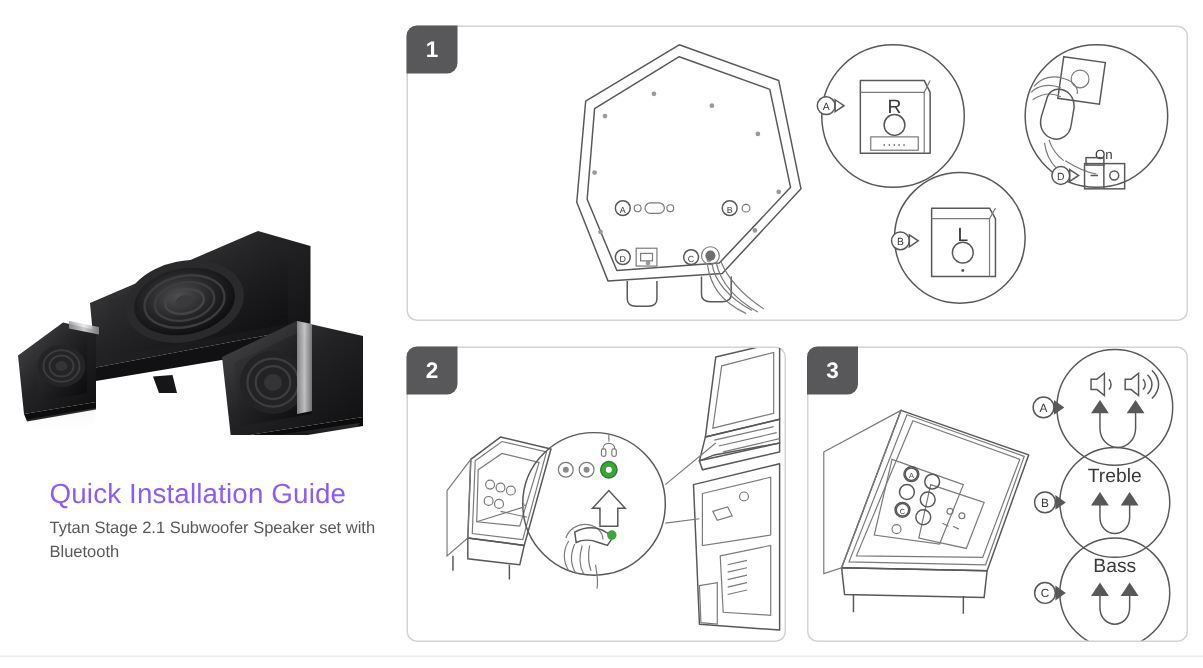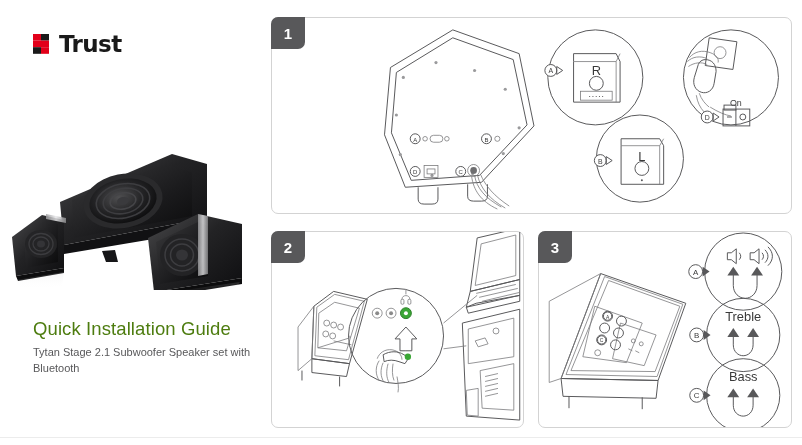--- a/index.html
+++ b/index.html
@@ -13,21 +13,21 @@
 
   
   .left-col { position: absolute; left: 0; top: 0; width: 266px; height: 445px; }
 
   .logo { position: absolute; left: 33px; top: 33px; display: flex; align-items: center; height: 22px; }
   .logo-mark { position: relative; width: 24px; height: 20px; margin-right: 2px; }
   .logo-wordmark { font-family: "DejaVu Sans", sans-serif; font-weight: bold; font-size: 23px; letter-spacing: -0.6px; color: #1a1a1a; line-height: 20px; }
 
   .product-photo { position: absolute; left: 2px; top: 142px; width: 262px; height: 148px; }
 
-  .headline { position: absolute; left: 33px; top: 318px; font-size: 18.5px; color: #4d7c0f; font-weight: normal; letter-spacing: 0.1px; }
+  .headline { position: absolute; left: 33px; top: 318px; font-size: 18.5px; color: #8b5cf6; font-weight: normal; letter-spacing: 0.1px; }
   .subhead { position: absolute; left: 33px; top: 344px; width: 230px; font-size: 11px; line-height: 16px; color: #58585a; }
 
   
   .panel {
     position: absolute;
     background: #fff;
     border: 1px solid #d3d3d3;
     border-radius: 7px;
   }
   #panel-1 { left: 271px; top: 17px; width: 521px; height: 197px; }
@@ -55,33 +55,20 @@
   .cb-fill { fill: #fff; stroke: #58585a; stroke-width: 1; }
   .lbl { font-family: "Liberation Sans", sans-serif; fill: #3a3a3a; }
 </style>
 </head>
 <body>
 
 <div class="page">
 
   <div class="left-col">
 
-    <div class="logo">
-      <span class="logo-mark">
-        <svg width="24" height="20" viewBox="0 0 24 20">
-          <rect x="0" y="0" width="8" height="6.6" fill="#e2001a"></rect>
-          <rect x="8" y="0" width="8" height="6.6" fill="#1a1a1a"></rect>
-          <rect x="0" y="6.6" width="8" height="6.6" fill="#e2001a"></rect>
-          <rect x="8" y="6.6" width="8" height="6.6" fill="#e2001a"></rect>
-          <rect x="0" y="13.2" width="8" height="6.6" fill="#1a1a1a"></rect>
-          <rect x="8" y="13.2" width="8" height="6.6" fill="#e2001a"></rect>
-        </svg>
-      </span>
-      <span class="logo-wordmark">Trust</span>
-    </div>
 
     <div class="product-photo">
       <svg viewBox="0 0 262 148">
         <defs>
           <linearGradient id="gBody" x1="0" y1="0" x2="1" y2="1">
             <stop offset="0%" stop-color="#4a4a4c"></stop>
             <stop offset="45%" stop-color="#232325"></stop>
             <stop offset="100%" stop-color="#0e0e10"></stop>
           </linearGradient>
           <linearGradient id="gFace" x1="0" y1="0" x2="1" y2="1">

